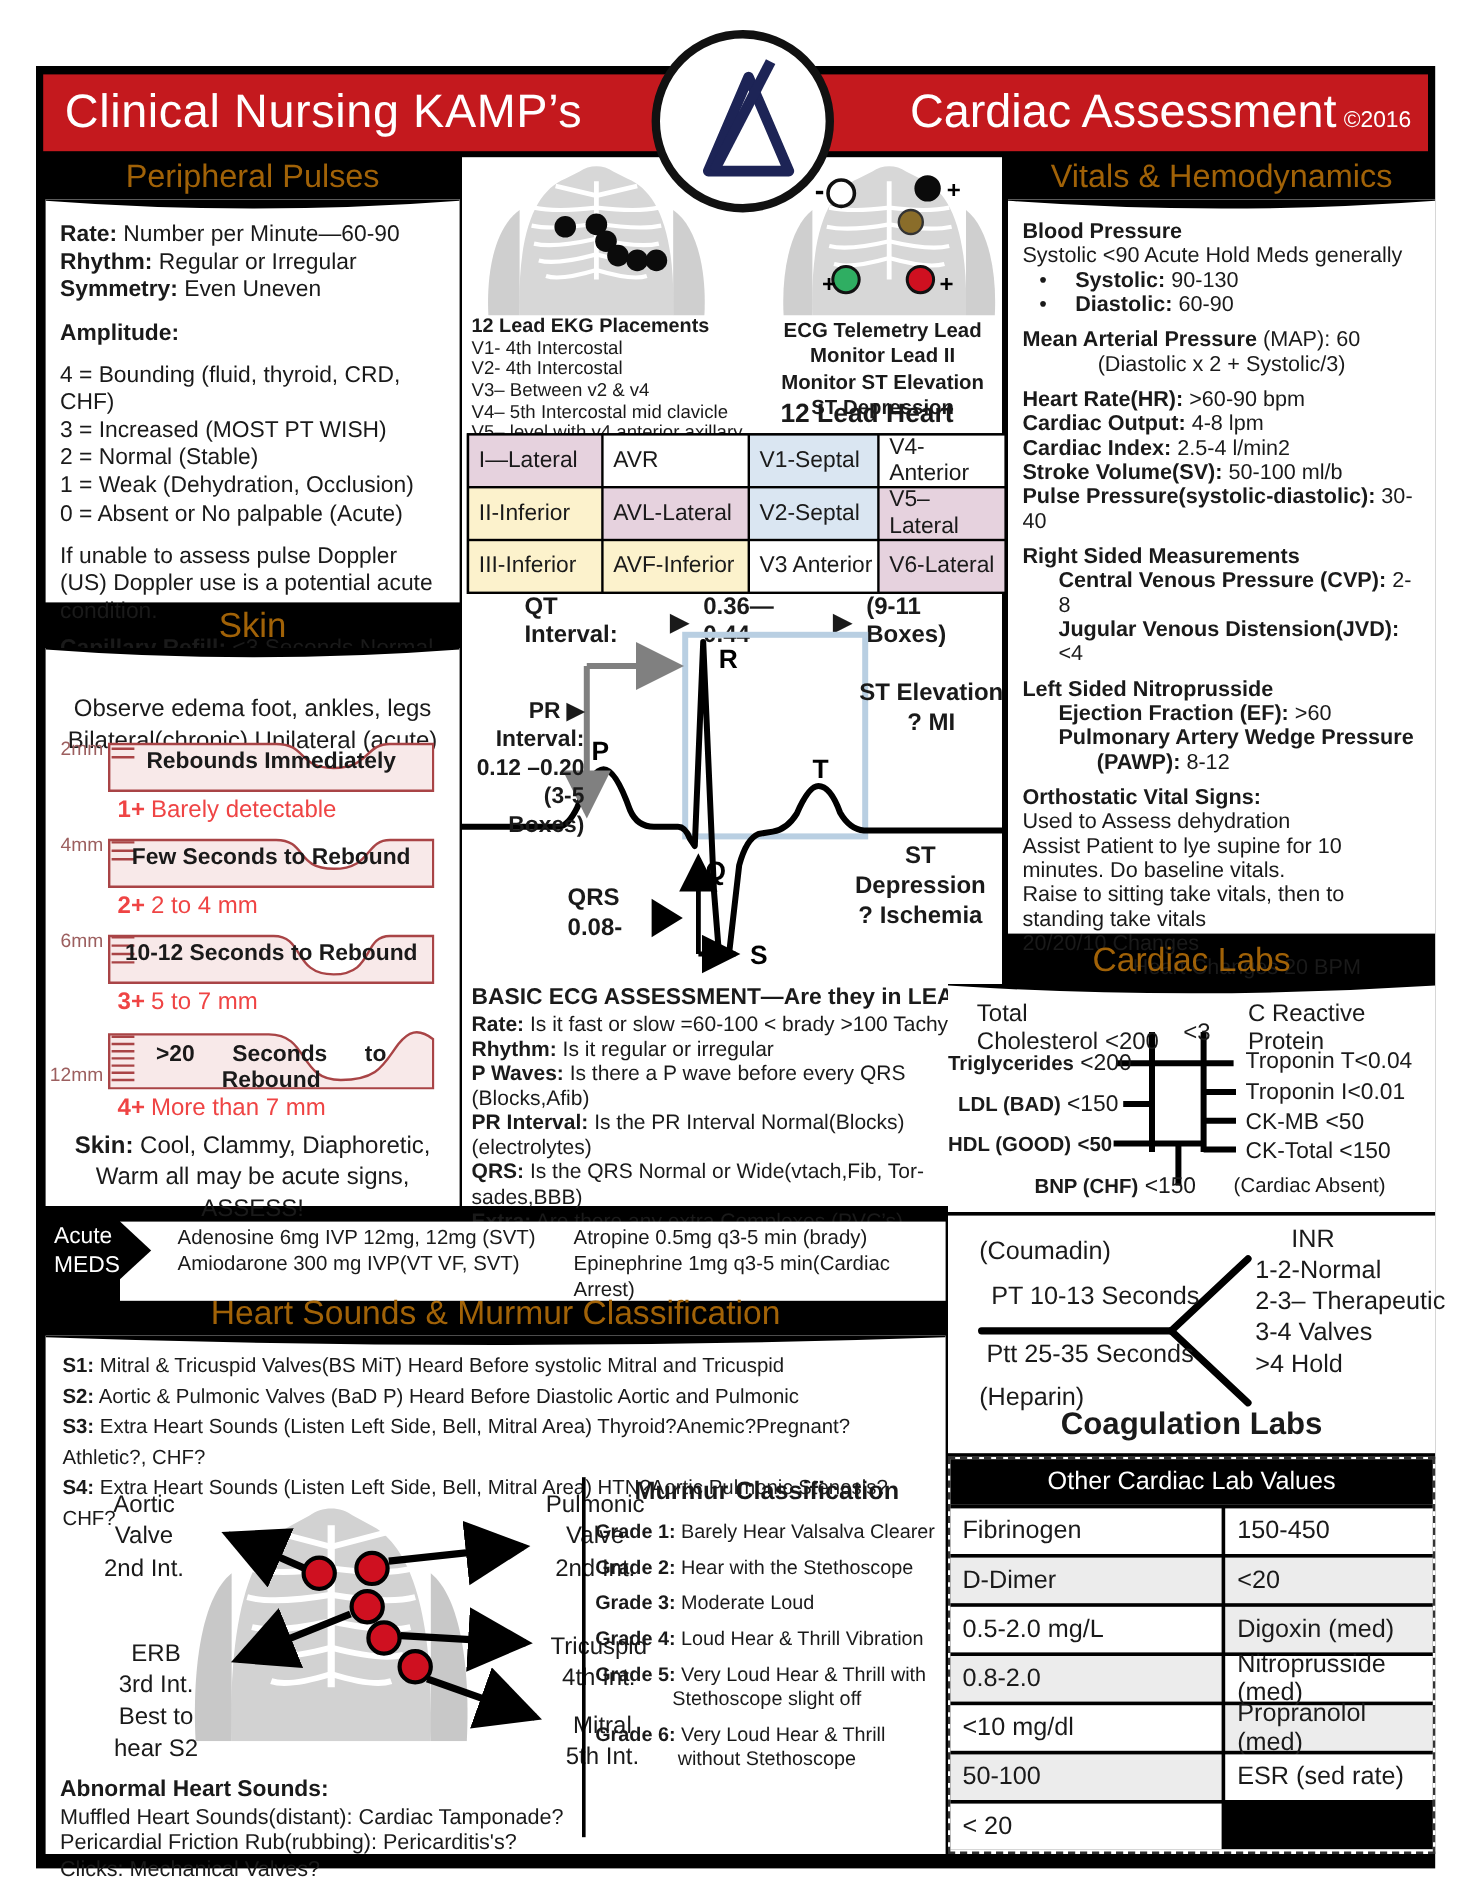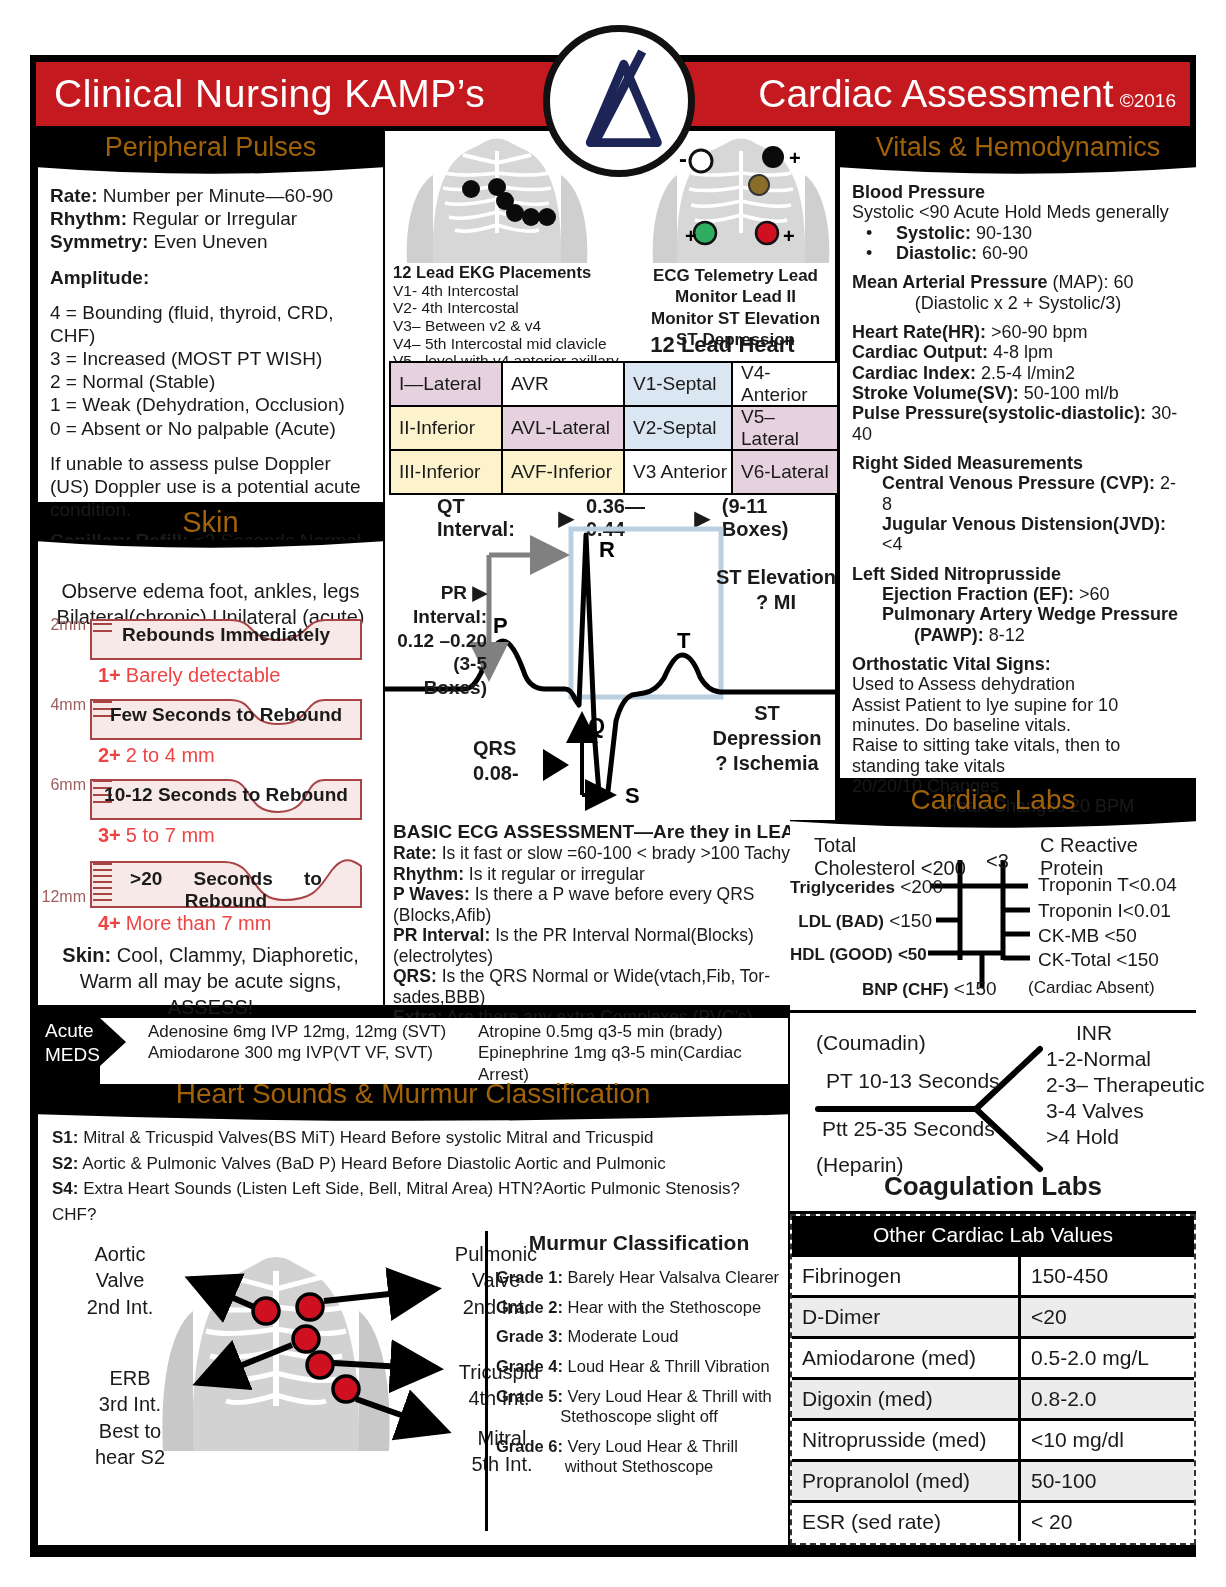--- a/index.html
+++ b/index.html
@@ -436,21 +436,20 @@
     <div class="coag-title">Coagulation Labs</div>
   </div>
 
   <div class="other-box">
     <div class="other-head">Other Cardiac Lab Values</div>
     <div class="other-grid">
       <div>Fibrinogen</div>
         <div>150-450</div>
       <div class="alt">D-Dimer</div>
         <div class="alt">&lt;20</div>
-      <div>Amiodarone (med)</div>
         <div>0.5-2.0 mg/L</div>
       <div class="alt">Digoxin  (med)</div>
         <div class="alt">0.8-2.0</div>
       <div>Nitroprusside (med)</div>
         <div>&lt;10 mg/dl</div>
       <div class="alt">Propranolol (med)</div>
         <div class="alt">50-100</div>
       <div>ESR (sed rate)</div>
         <div>&lt; 20</div>
     </div>
@@ -472,20 +471,21 @@
   </div>
 
   <div class="sec-title" style="left:38px;top:1078px;width:750px;font-size:28px;">Heart Sounds &amp; Murmur Classification</div>
   <div class="panel" style="left:38px;top:1113px;width:750px;height:432px;">
     <svg class="swoosh" viewBox="0 0 100 10" preserveAspectRatio="none">
         <path d="M0,0 H100 V1 Q50,11 0,1 Z" fill="#000"></path>
       </svg>
     <div class="s-lines">
       <div><b>S1:</b> <span>Mitral &amp; Tricuspid Valves(BS MiT) Heard Before systolic Mitral and Tricuspid</span></div>
       <div><b>S2:</b> <span>Aortic &amp; Pulmonic Valves (BaD P) Heard Before Diastolic Aortic and Pulmonic</span></div>
+      <div><b>S3:</b> <span>Extra Heart Sounds (Listen Left Side, Bell, Mitral Area) Thyroid?Anemic?Pregnant? Athletic?, CHF?</span></div>
       <div><b>S4:</b> <span>Extra Heart Sounds (Listen Left Side, Bell, Mitral Area) HTN?Aortic Pulmonic Stenosis? CHF?</span></div>
     </div>
 
     <svg class="abs" style="left:100px;top:128px;" width="260" height="210" viewBox="0 0 260 210">
       <path d="M55,210 C52,95 75,45 105,30 L120,22 C130,14 146,14 156,22 L171,30 C201,45 224,95 221,210 Z" fill="#d2d2d2"></path>
       <path d="M55,70 C30,90 22,150 25,210 L55,210 Z" fill="#c8c8c8"></path>
       <path d="M221,70 C246,90 254,150 251,210 L221,210 Z" fill="#c8c8c8"></path>
       <line x1="138" y1="30" x2="138" y2="165" stroke="#fff" stroke-width="6"></line>
       <path d="M138,48 L92,36 M138,48 L184,36" stroke="#fff" stroke-width="5" fill="none"></path>
       <path d="M138,66 q-46,6 -68,0 M138,66 q46,6 68,0" stroke="#fff" stroke-width="5" fill="none"></path>
@@ -534,20 +534,26 @@
     </div>
     <div class="valve-lbl" style="left:400px;top:246px;width:122px;">
       <div>Tricuspid</div>
       <div>4th Int.</div>
     </div>
     <div class="valve-lbl" style="left:406px;top:312px;width:116px;">
       <div>Mitral</div>
       <div>5th Int.</div>
     </div>
 
+    <div class="abnormal">
+      <div class="t">Abnormal Heart Sounds:</div>
+      <div>Muffled Heart Sounds(distant): Cardiac Tamponade?</div>
+      <div>Pericardial Friction Rub(rubbing): Pericarditis's?</div>
+      <div>Clicks: Mechanical Valves?</div>
+    </div>
 
     <div class="divider"></div>
 
     <div class="murmur">
       <div class="t">Murmur Classification</div>
       <div class="grade"><b>Grade 1:</b> <span>Barely Hear Valsalva Clearer</span></div>
       <div class="grade"><b>Grade 2:</b> <span>Hear with the Stethoscope</span></div>
       <div class="grade"><b>Grade 3:</b> <span>Moderate Loud</span></div>
       <div class="grade"><b>Grade 4:</b> <span>Loud Hear &amp; Thrill Vibration</span></div>
       <div class="grade"><b>Grade 5:</b> <span>Very Loud Hear &amp; Thrill with</span>

